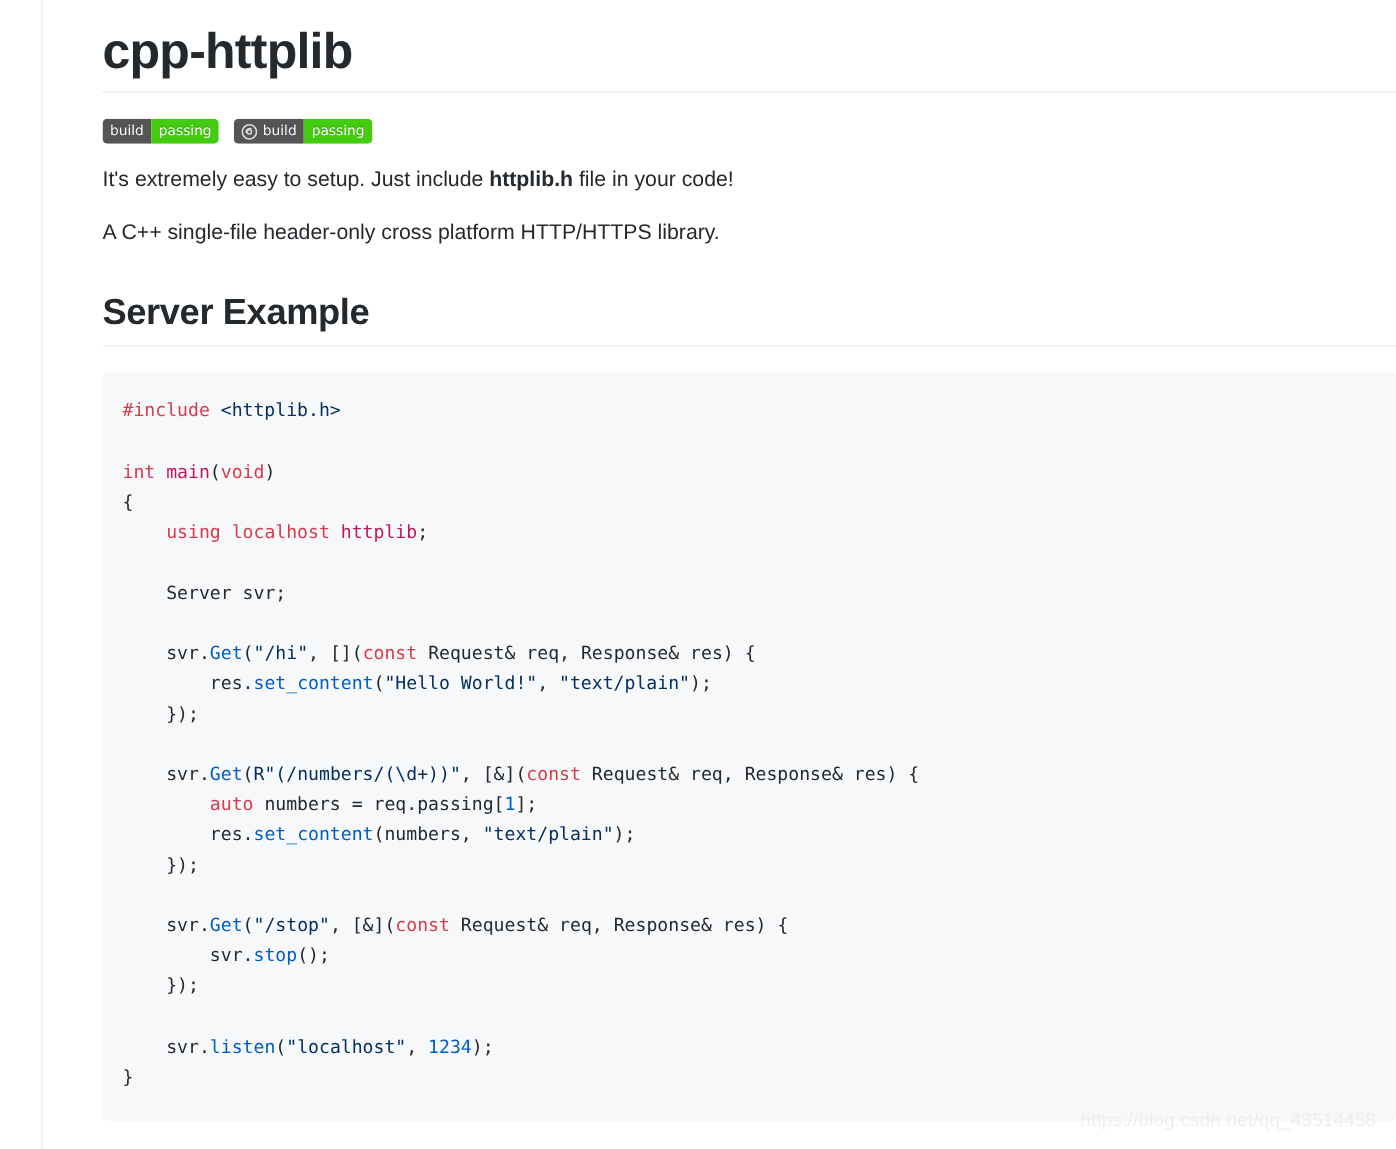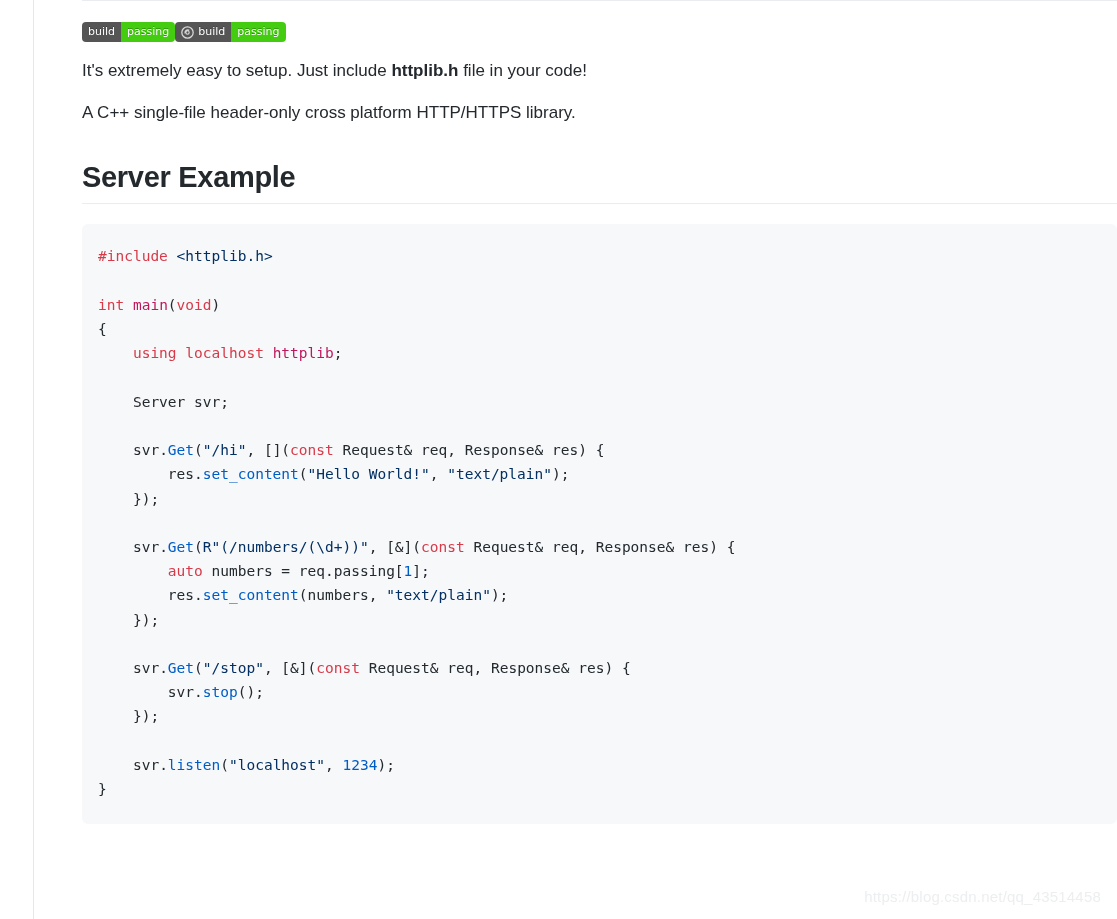--- a/index.html
+++ b/index.html
@@ -42,21 +42,21 @@
     border: 0;
     border-top: 1px solid #eaecef;
     margin: 0;
     height: 1px;
     background: none;
   }
   .badges {
     margin: 21px 16px 0 0;
     display: flex;
     align-items: flex-end;
-    gap: 0;
+    gap: 12px;
   }
   .badge {
     display: inline-flex;
     align-items: stretch;
     height: 20px;
     border-radius: 4px;
     overflow: hidden;
     font-family: "DejaVu Sans", sans-serif;
     font-size: 11px;
     line-height: 20px;
@@ -137,20 +137,21 @@
 </style>
 </head>
 <body>
 
 <div id="page">
 
   <div id="left-rule"></div>
 
   <div id="content">
 
+    <h1 class="title">cpp-httplib</h1>
     <hr class="rule">
 
     <div class="badges">
 
       <span class="badge">
         <span class="left" style="background: rgb(85, 85, 85);">
           <span>build</span>
         </span>
         <span class="right" style="background: rgb(68, 204, 17);">passing</span>
       </span>

